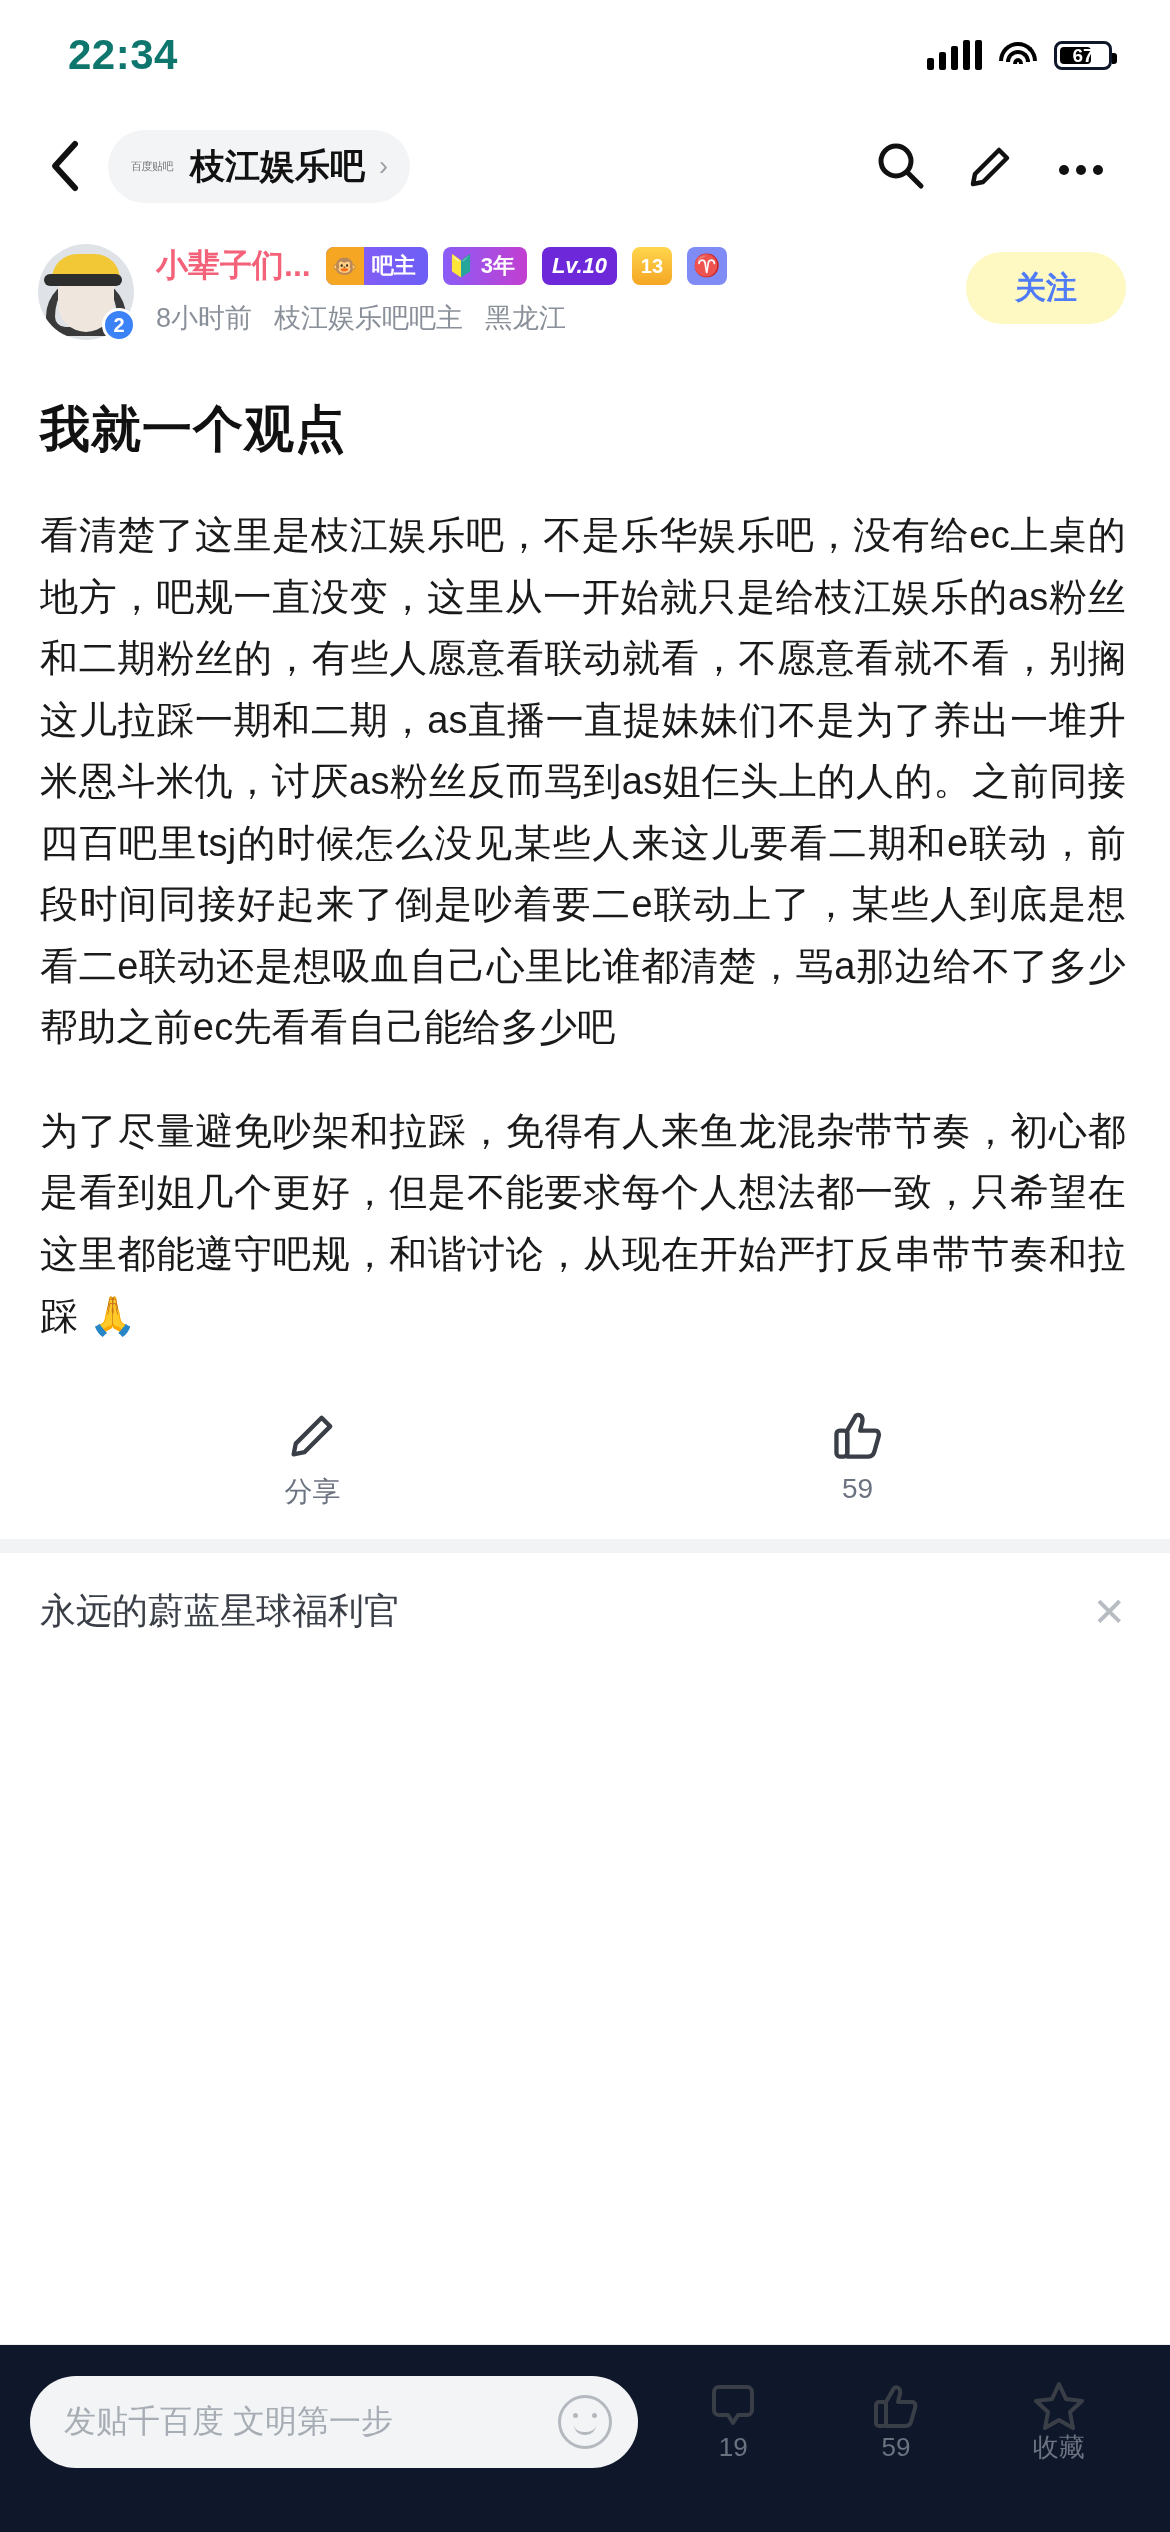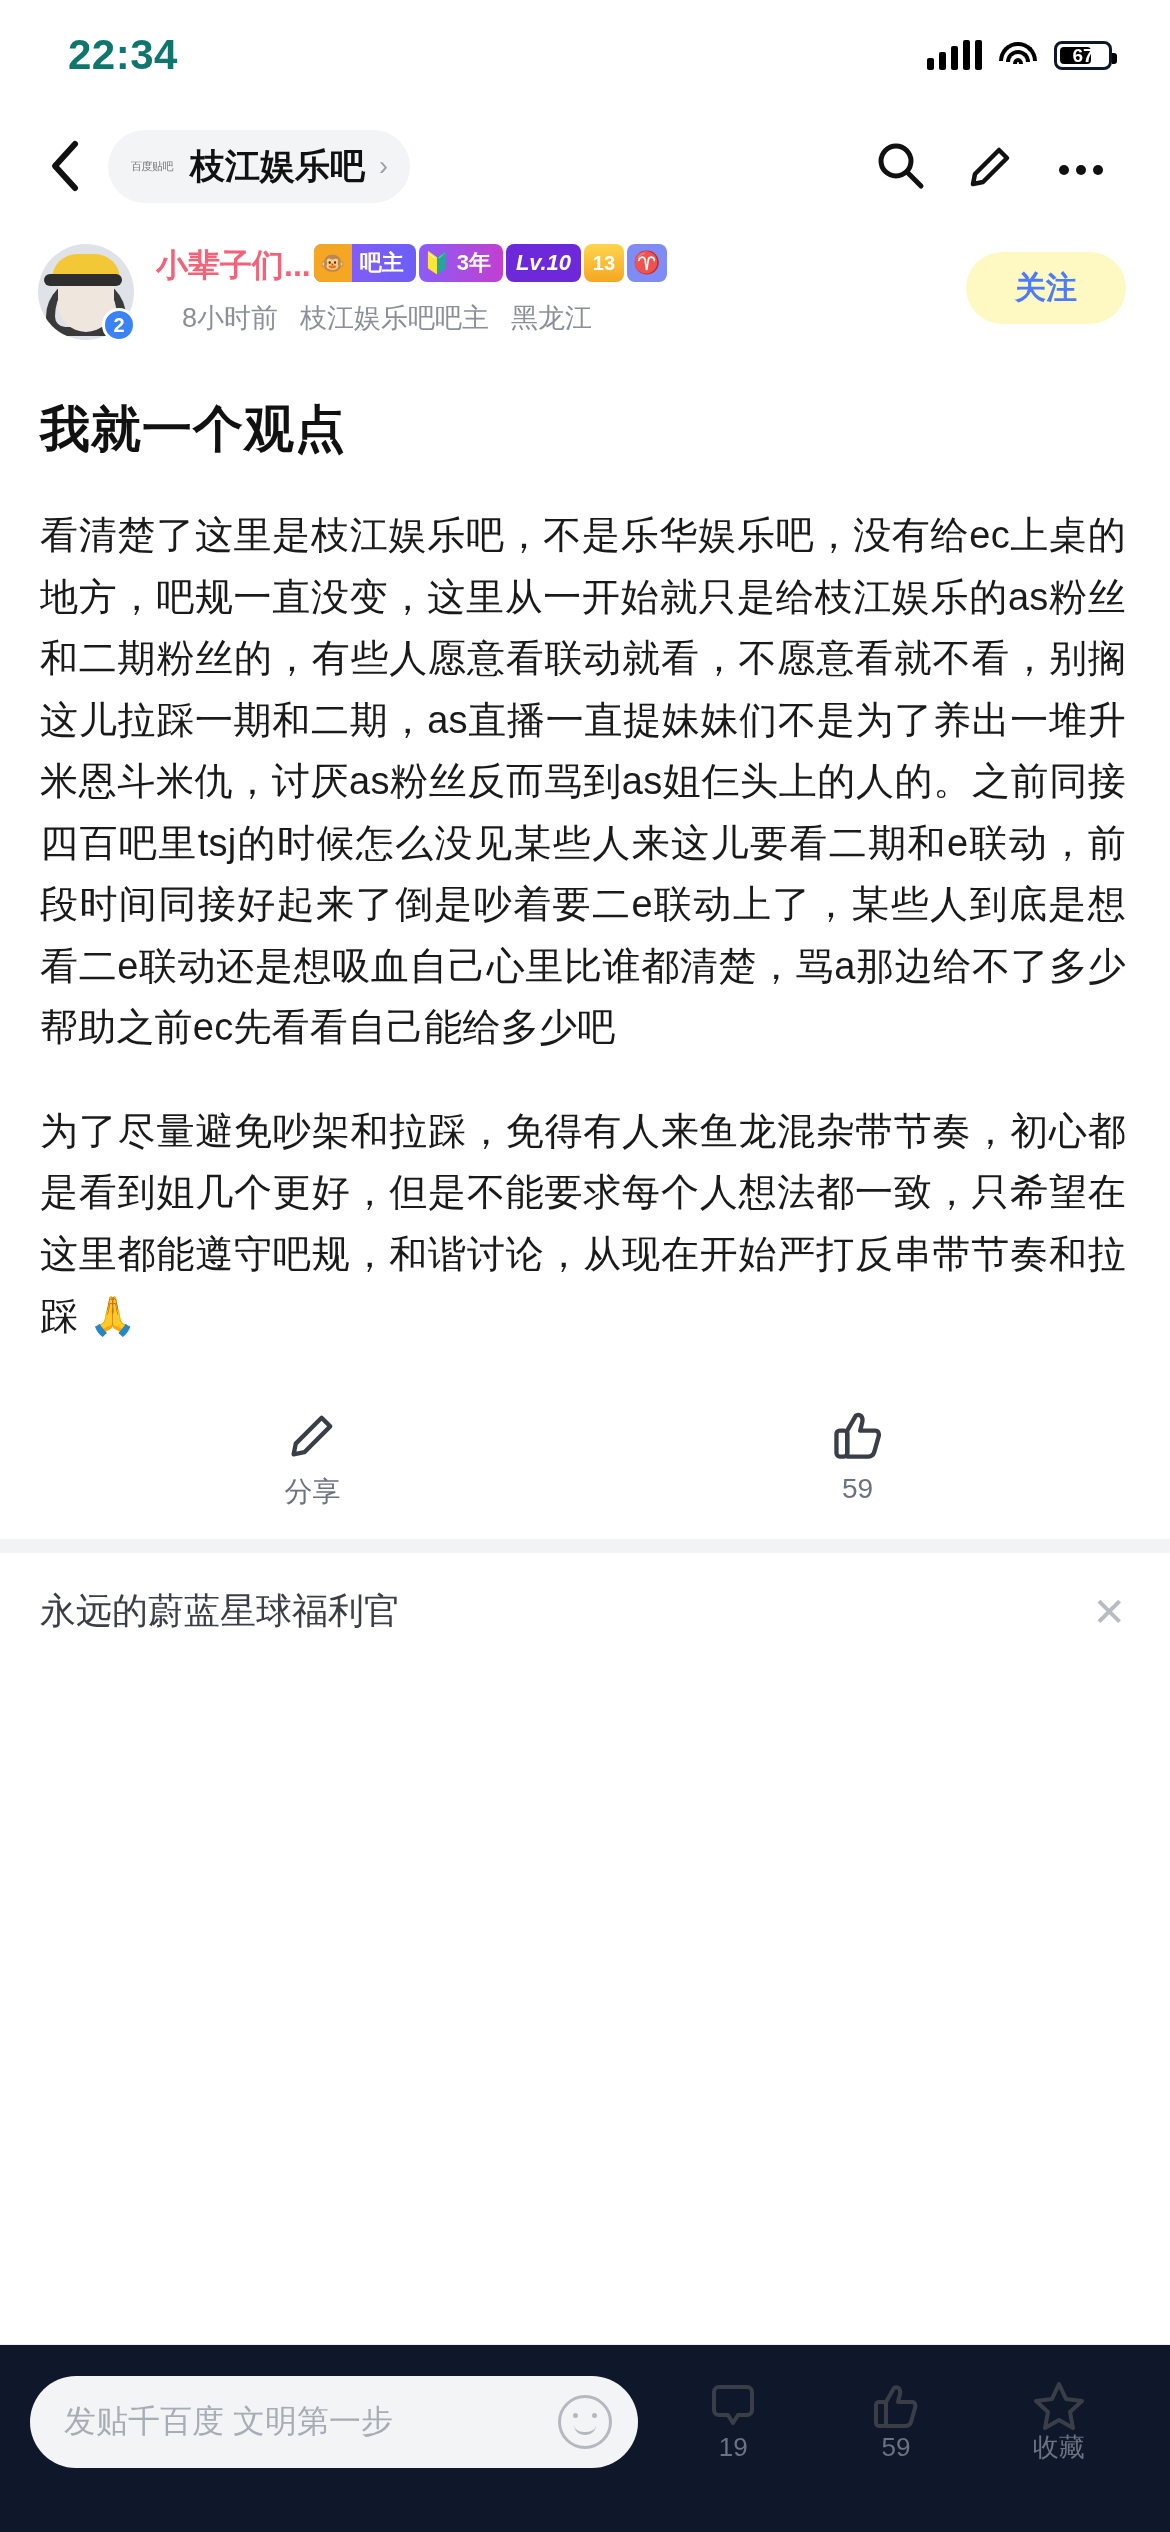--- a/index.html
+++ b/index.html
@@ -126,21 +126,21 @@
   }
   .avatar-badge {
     position: absolute; right: -2px; bottom: -2px;
     width: 34px; height: 34px; border-radius: 50%;
     background: #3b82f6; color: #fff;
     font-size: 20px; font-weight: bold;
     display:flex; align-items:center; justify-content:center;
     border: 3px solid #fff;
   }
   .author-info { margin-left: 22px; flex: 1; min-width: 0; }
-  .author-line1 { display: flex; gap: 3px; }
+  .author-line1 { display: flex; align-items: center; gap: 15px; }
   .author-name {
     color: #f4627a; font-size: 32px; font-weight: bold;
     max-width: 232px; overflow: hidden; white-space: nowrap; text-overflow: ellipsis;
   }
   .badge { display:flex; align-items:center; border-radius: 8px; height: 38px; font-size: 22px; font-weight: bold; color:#fff; }
   .badge-owner { background: linear-gradient(90deg,#8b5cf6,#6d5ef5); padding-right: 12px; }
   .badge-owner .ic {
     width: 38px; height: 38px; border-radius: 8px 0 0 8px;
     background: #f5a623; display:flex;align-items:center;justify-content:center; font-size:20px;
   }
@@ -148,21 +148,21 @@
   .badge-year { background: linear-gradient(90deg,#8b5cf6,#c23fd0); padding-right: 12px; }
   .badge-year .ic { width: 38px; height: 38px; display:flex;align-items:center;justify-content:center; font-size: 21px; }
   .badge-lv { background: #6d28d9; padding: 0 10px; font-style: italic; }
   .badge-diamond {
     background: linear-gradient(180deg,#ffd54d,#f5a623);
     width: 40px; justify-content:center; font-size: 20px;
   }
   .badge-aries { background: #7f8cf5; width: 40px; justify-content:center; font-size: 22px; }
   .author-line2 {
     margin-top: 12px; display:flex; align-items:center; gap: 22px;
-    font-size: 27px; color: #8a9099; margin-left: 26px;
+    font-size: 27px; color: #8a9099;
   }
   .follow-btn {
     flex: none;
     width: 160px; height: 72px; border-radius: 36px;
     background: #fef9c3; color: #4f7bf7;
     font-size: 31px; font-weight: bold;
     display:flex; align-items:center; justify-content:center;
     margin-top: 8px;
   }
 

